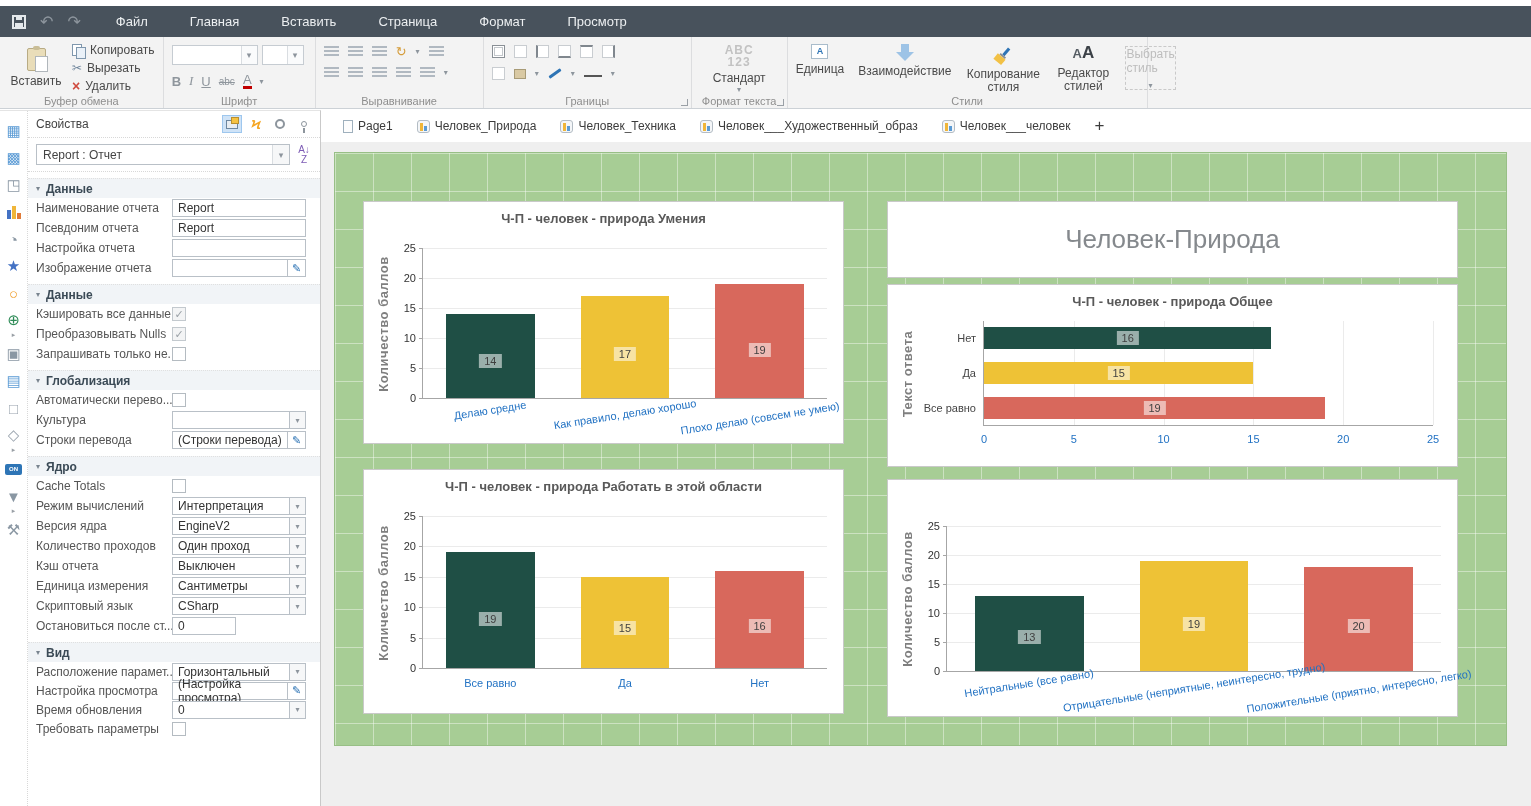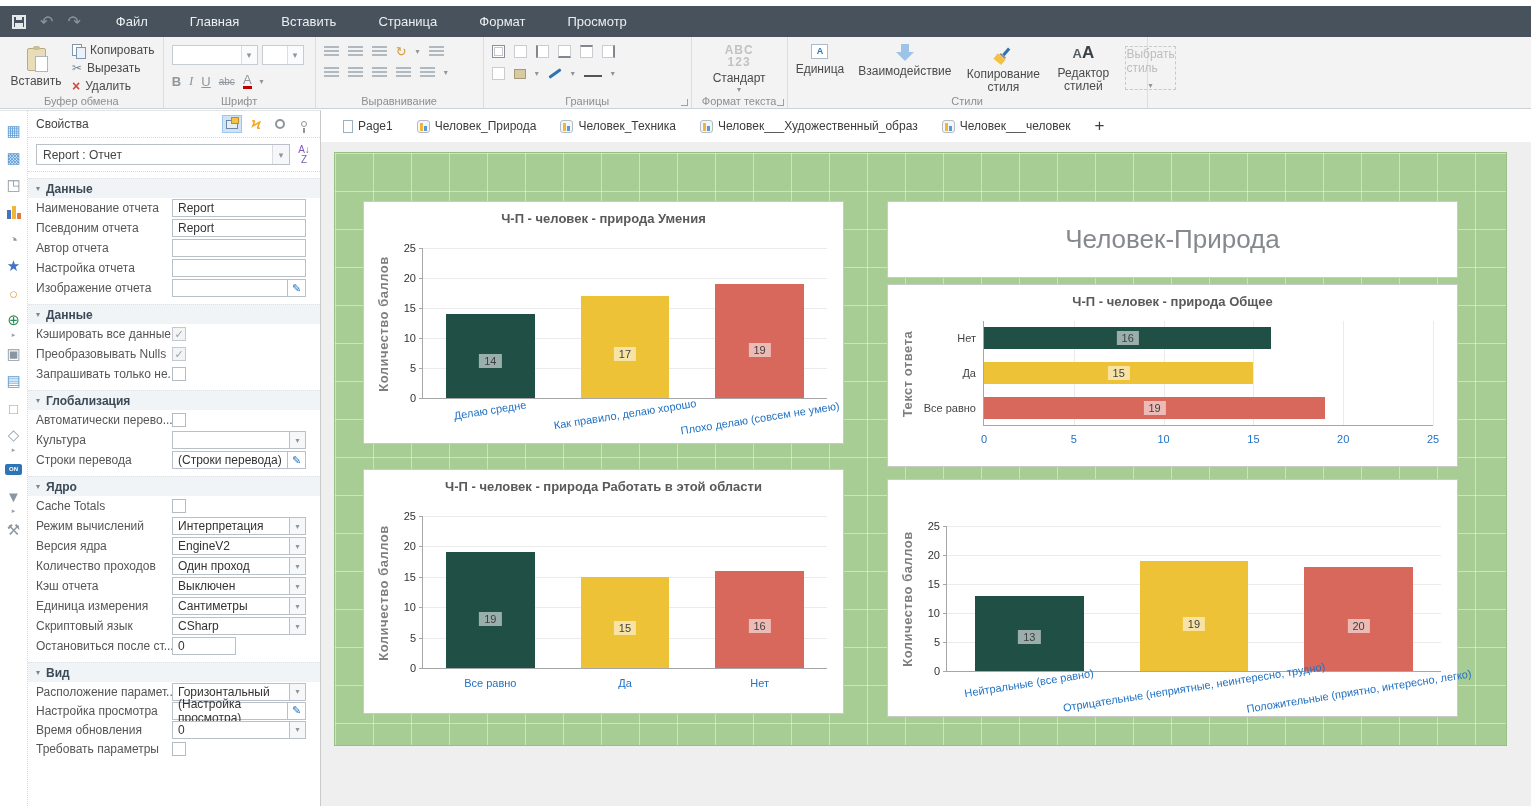--- a/index.html
+++ b/index.html
@@ -424,26 +424,20 @@
               <span class="pinput">Report</span>
             </div>
           </div>
           <div class="prow">
             <span class="plabel">Псевдоним отчета</span>
             <div class="pctrl">
               <span class="pinput">Report</span>
             </div>
           </div>
           <div class="prow">
-            <span class="plabel">Автор отчета</span>
-            <div class="pctrl">
-              <span class="pinput"></span>
-            </div>
-          </div>
-          <div class="prow">
             <span class="plabel">Настройка отчета</span>
             <div class="pctrl">
               <span class="pinput"></span>
             </div>
           </div>
           <div class="prow">
             <span class="plabel">Изображение отчета</span>
             <div class="pctrl">
               <span class="pinput"></span>
               <span class="pedit">✎</span>

